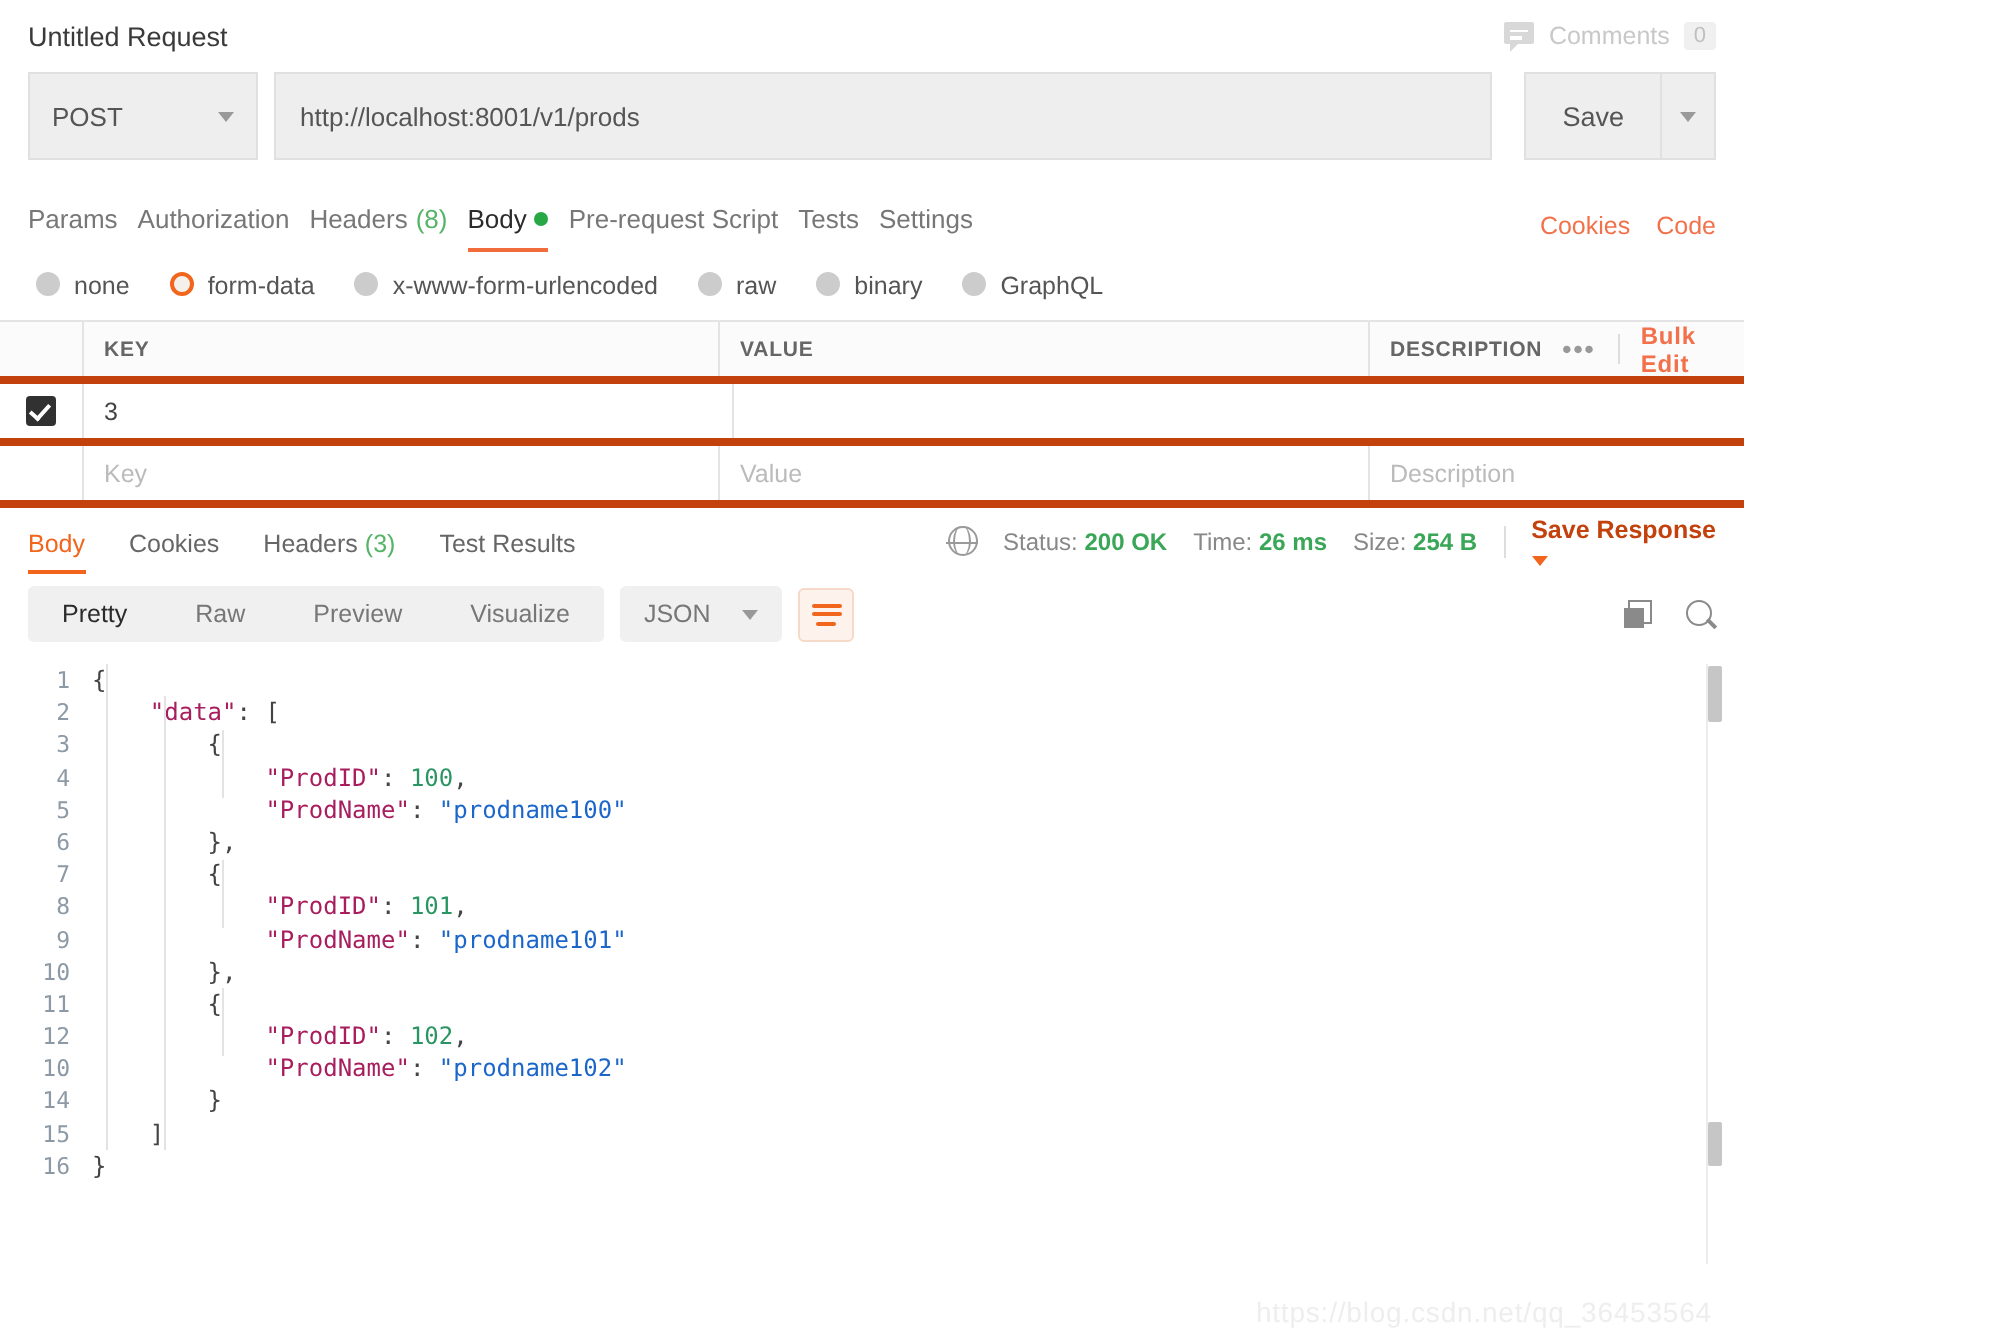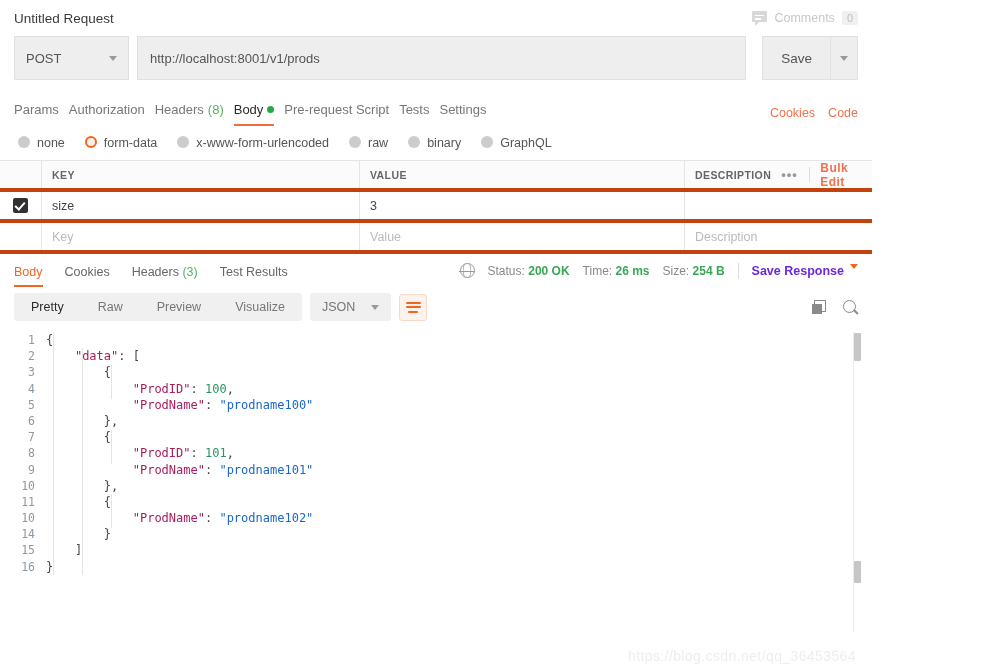--- a/index.html
+++ b/index.html
@@ -151,22 +151,22 @@
     width: 7px; transform: translateX(-50%); border: 1.3px solid #9a9a9a;
     border-radius: 50%; border-top: none; border-bottom: none;
   }
   .globe::after {
     content: ""; position: absolute; left: -1.3px; right: -1.3px; top: 50%;
     height: 0; border-top: 1.3px solid #9a9a9a;
   }
   .meta-k { color: #888; }
   .meta-v { color: #3aa657; font-weight: bold; }
   .meta-sep { width: 1px; height: 16px; background: #ddd; }
-  .save-resp { color: #6d28d9; font-weight: bold; font-size: 12.5px; cursor: pointer;
-               display: flex; gap: 6px; }
+  .save-resp { color: #c2410c; font-weight: bold; font-size: 12.5px; cursor: pointer;
+               display: flex; gap: 6px; flex-direction: column; }
   .save-resp .caret { border-top-color: #f2651c; }
 
   
   .resp-toolbar {
     display: flex; align-items: center; justify-content: space-between;
     padding: 0 14px; height: 40px;
   }
   .toolbar-left { display: flex; align-items: center; gap: 8px; border-radius: 10px; }
   .seg { display: flex; background: #f0f0f0; border-radius: 3px; overflow: hidden; }
   .seg-item { font-size: 12.5px; color: #777; padding: 7px 17px; cursor: pointer; }
@@ -333,21 +333,20 @@
           <span class="dots">•••</span>
           <span class="vsep"></span>
           <span class="bulk-edit">Bulk Edit</span>
         </span>
       </div>
     </div>
     <div class="kv-row">
       <div class="kv-check">
         <span class="checkbox"></span>
       </div>
-      <div class="kv-cell key">size</div>
       <div class="kv-cell value">3</div>
       <div class="kv-cell desc"></div>
     </div>
     <div class="kv-row placeholder">
       <div class="kv-check"></div>
       <div class="kv-cell key">Key</div>
       <div class="kv-cell value">Value</div>
       <div class="kv-cell desc">Description</div>
     </div>
   </div>
@@ -454,20 +453,24 @@
         </div>
         <div class="code-line">
           <span class="ln">10</span>
           <span class="code-text"><span>        </span><span class="tok-punc">},</span></span>
         </div>
         <div class="code-line">
           <span class="ln">11</span>
           <span class="code-text"><span>        </span><span class="tok-punc">{</span></span>
         </div>
         <div class="code-line">
+          <span class="ln">12</span>
+          <span class="code-text"><span>            </span><span class="tok-key">"ProdID"</span><span class="tok-punc">: </span><span class="tok-num">102</span><span class="tok-punc">,</span></span>
+        </div>
+        <div class="code-line">
           <span class="ln">10</span>
           <span class="code-text"><span>            </span><span class="tok-key">"ProdName"</span><span class="tok-punc">: </span><span class="tok-str">"prodname102"</span></span>
         </div>
         <div class="code-line">
           <span class="ln">14</span>
           <span class="code-text"><span>        </span><span class="tok-punc">}</span></span>
         </div>
         <div class="code-line">
           <span class="ln">15</span>
           <span class="code-text"><span>    </span><span class="tok-punc">]</span></span>

